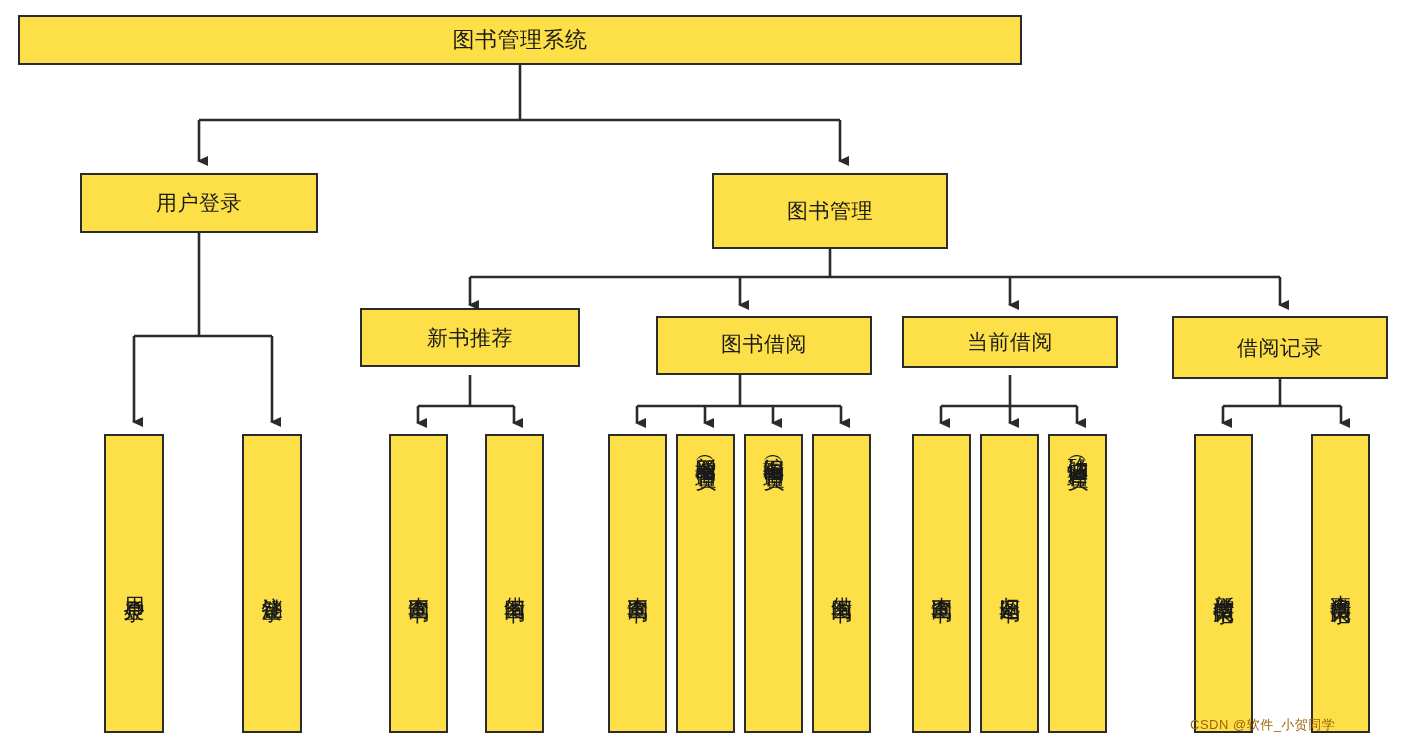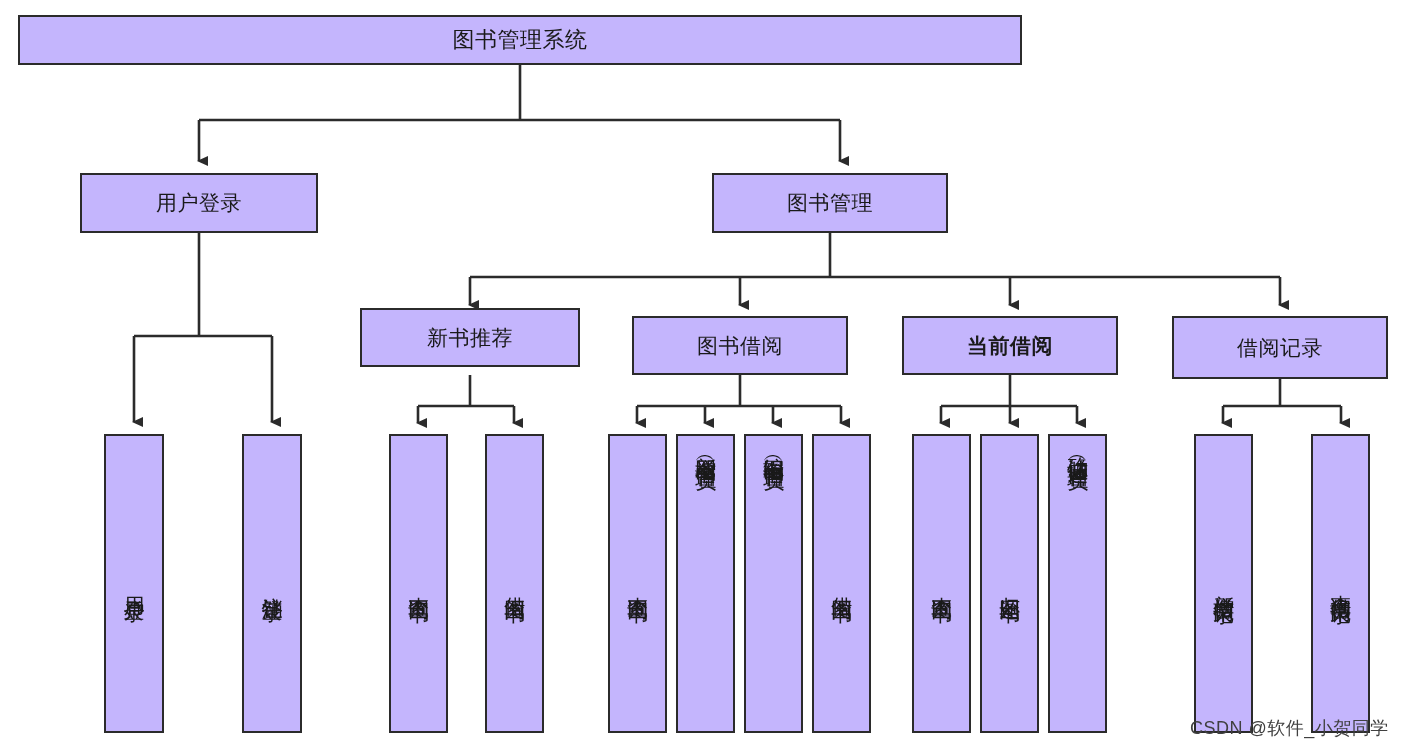--- a/index.html
+++ b/index.html
@@ -21,21 +21,21 @@
     position: absolute;
     left: 0;
     top: 0;
     width: 1405px;
     height: 747px;
     pointer-events: none;
   }
   .node {
     position: absolute;
     box-sizing: border-box;
-    background: #c4b5fd;
+    background: #fde047;
     border: 2px solid #2b2b2b;
     display: flex;
     align-items: center;
     justify-content: center;
     color: #1a1a1a;
   }
   .node .label {
     display: block;
     text-align: center;
     letter-spacing: 0.5px;
@@ -60,22 +60,22 @@
     line-height: 1.25;
     letter-spacing: 2px;
     white-space: nowrap;
   }
   .node.vert.centered {
     align-items: center;
     padding-top: 0;
   }
   .watermark {
     position: absolute;
-    font-size: 18px;
-    color: #404040;
+    font-size: 13px;
+    color: #a16207;
     white-space: nowrap;
     letter-spacing: 0.5px;
     text-align: center;
   }
 </style>
 </head>
 <body>
 
 <div id="canvas">
 
@@ -129,31 +129,31 @@
     </g>
   </svg>
 
   <div class="node root horiz" style="left:18px; top:15px; width:1004px; height:50px;">
     <span class="label">图书管理系统</span>
   </div>
 
   <div class="node horiz" style="left:80px; top:173px; width:238px; height:60px;">
     <span class="label">用户登录</span>
   </div>
-  <div class="node horiz" style="left:712px; top:173px; width:236px; height:60px;">
+  <div class="node horiz" style="left:712px; top:173px; width:236px; height:76px;">
     <span class="label">图书管理</span>
   </div>
 
   <div class="node horiz" style="left:360px; top:308px; width:220px; height:59px;">
     <span class="label">新书推荐</span>
   </div>
-  <div class="node horiz" style="left:632px; top:316px; width:216px; height:59px;">
+  <div class="node horiz" style="left:656px; top:316px; width:216px; height:59px;font-family:Liberation Mono, monospace;">
     <span class="label">图书借阅</span>
   </div>
-  <div class="node horiz" style="left:902px; top:316px; width:216px; height:59px;font-weight:bold;">
+  <div class="node horiz" style="left:902px; top:316px; width:216px; height:52px;">
     <span class="label">当前借阅</span>
   </div>
   <div class="node horiz" style="left:1172px; top:316px; width:216px; height:63px;">
     <span class="label">借阅记录</span>
   </div>
 
   <div class="node vert centered" style="left:104px; top:434px; width:60px; height:299px;">
     <span class="label">用户登录</span>
   </div>
   <div class="node vert centered" style="left:242px; top:434px; width:60px; height:299px;">

